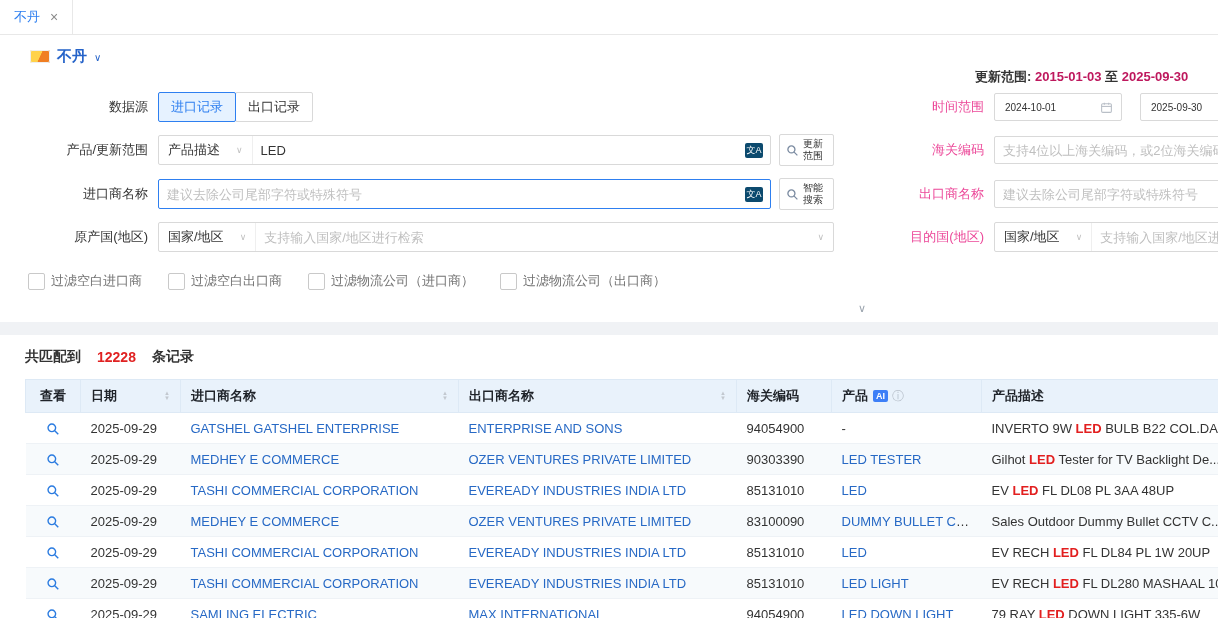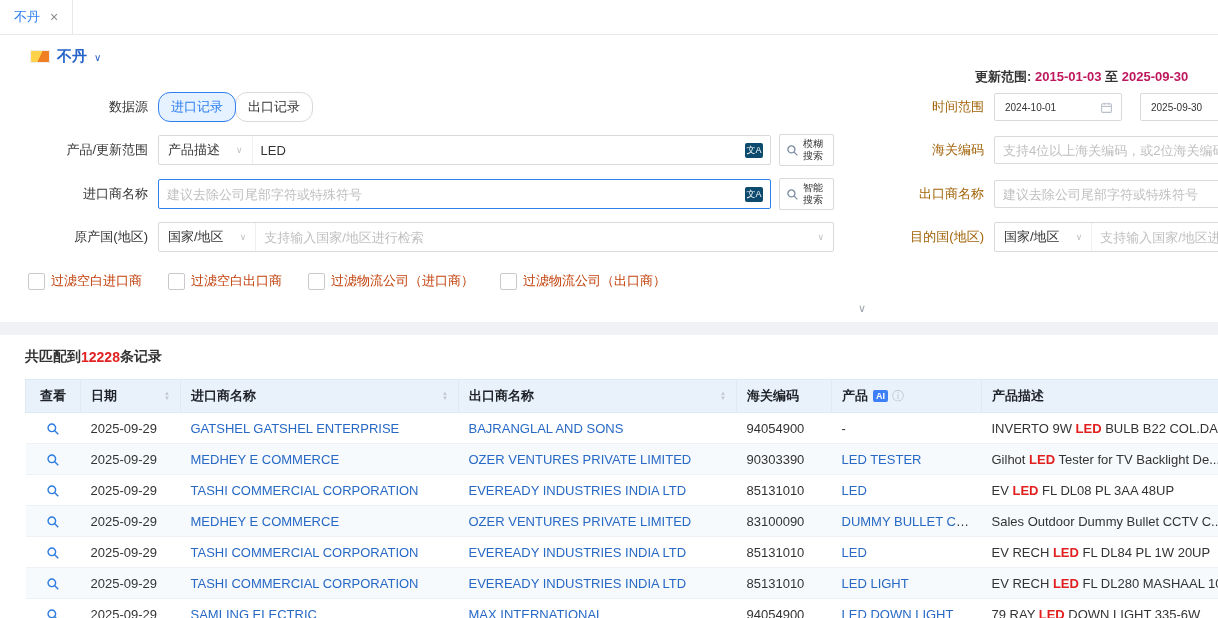--- a/index.html
+++ b/index.html
@@ -17,25 +17,25 @@
     background:linear-gradient(115deg,#ffd24a 49%,#f07e22 51%);box-shadow:0 0 0 1px #eee inset;}
   .page-title{font-size:15px;font-weight:bold;color:#2563c9;}
   .title-chev{color:#2563c9;font-size:10px;margin-top:2px;}
   
   .filter-panel{position:relative;padding-top:24px;}
   .update-range{position:absolute;top:0;left:975px;font-weight:bold;white-space:nowrap;color:#333;}
   .update-range .orange{color:#be185d;}
   .form-row{display:flex;align-items:center;margin-bottom:12px;padding-left:8px;}
   .lbl{width:140px;text-align:right;padding-right:10px;flex:none;color:#333;}
   .fld-left{width:676px;flex:none;display:flex;align-items:center;min-width:0;}
-  .lbl-right{width:150px;text-align:right;padding-right:10px;flex:none;color:#a16207;}
+  .lbl-right{width:150px;text-align:right;padding-right:10px;flex:none;color:#ec4899;}
   .fld-right{width:400px;flex:none;display:flex;align-items:center;min-width:0;}
   
   .toggle{height:28px;padding:0 12px;display:flex;align-items:center;border:1px solid #d9d9d9;
-    background:#fff;color:#333;border-radius:12px;cursor:pointer;}
+    background:#fff;color:#333;border-radius:2px;cursor:pointer;}
   .toggle.active{background:#e6f2ff;border-color:#2e7ff0;color:#2e7ff0;z-index:1;}
   .toggle+.toggle{margin-left:-1px;}
   
   .combo{flex:1;height:28px;border:1px solid #d9d9d9;border-radius:2px;display:flex;align-items:center;background:#fff;min-width:0;}
   .combo.focus{border-color:#2e7ff0;}
   .combo-select{display:flex;align-items:center;gap:16px;padding:0 9px;color:#333;border-right:1px solid #efefef;height:100%;flex:none;cursor:pointer;}
   .combo-select .chev,.combo-chev{color:#bfbfbf;font-size:9px;}
   .combo input{border:none;outline:none;flex:1;min-width:0;padding:0 8px;font-size:13px;color:#333;background:transparent;font-family:inherit;}
   .combo input::placeholder{color:#bfbfbf;}
   .combo-chev{margin-right:9px;flex:none;}
@@ -46,30 +46,30 @@
   .search-btn .txt{width:24px;font-size:10px;line-height:1.2;color:#333;}
   .plain-input{height:28px;border:1px solid #d9d9d9;border-radius:2px;padding:0 8px;font-size:13px;width:100%;
     box-sizing:border-box;outline:none;color:#333;font-family:inherit;}
   .plain-input::placeholder{color:#bfbfbf;}
   .date-box{width:128px;flex:none;height:28px;border:1px solid #d9d9d9;border-radius:2px;display:flex;
     align-items:center;padding:0 8px;box-sizing:border-box;gap:6px;background:#fff;}
   .date-box input{border:none;outline:none;flex:1;min-width:0;font-size:10px;color:#333;font-family:inherit;background:transparent;}
   .date-sep{width:18px;flex:none;}
   
   .checkbox-row{display:flex;align-items:center;gap:26px;margin:20px 0 0 28px;}
-  .cb{display:flex;align-items:flex-end;gap:6px;color:#c2410c;cursor:pointer;}
+  .cb{display:flex;align-items:flex-end;gap:6px;color:#737373;cursor:pointer;}
   .cb-box{width:15px;height:15px;border:1px solid #c9c9c9;border-radius:2px;background:#fff;flex:none;}
   
   .collapse-bar{position:relative;height:24px;margin-top:8px;}
   .collapse-btn{position:absolute;left:838px;top:2px;width:48px;height:16px;display:flex;align-items:center;
     justify-content:center;color:#9aa3ad;font-size:11px;border-radius:8px;cursor:pointer;}
   .divider{height:13px;background:#f0f2f5;}
   
   .results{padding:13px 0 0 25px;background:#fff;}
-  .summary{font-size:14px;font-weight:bold;color:#333;margin-bottom:13px;display:flex;gap:0;align-items:center;}
+  .summary{font-size:14px;font-weight:bold;color:#333;margin-bottom:13px;display:flex;gap:16px;align-items:center;}
   .summary .count{color:#e02222;}
   table{border-collapse:collapse;width:1400px;table-layout:fixed;font-size:13px;}
   thead th{background:#e9f2fb;height:32px;font-weight:bold;text-align:left;padding:0 10px;
     border:1px solid #dde9f5;color:#1f2329;}
   .th-inner{display:flex;align-items:center;justify-content:space-between;}
   .th-inner.left{justify-content:flex-start;}
   .sort{display:flex;flex-direction:column;line-height:0.9;font-size:6px;color:#c2c8cf;cursor:pointer;margin-left:4px;}
   .ai-badge{background:#3d7ff7;color:#fff;font-size:9px;font-weight:bold;padding:1px 3px;border-radius:2px;margin-left:5px;}
   .info-icon{color:#b9c2cc;font-size:12px;margin-left:4px;font-weight:normal;cursor:pointer;}
   tbody td{height:30px;padding:0 10px;border-bottom:1px solid #eef2f6;white-space:nowrap;overflow:hidden;
@@ -139,21 +139,21 @@
           <span class="chev">∨</span>
         </div>
         <input value="LED" style="">
         <span class="trans-icon">文A</span>
       </div>
       <div class="search-btn">
         <svg width="13" height="13" viewBox="0 0 24 24" fill="none" stroke="#7a8aa0" stroke-width="2.4">
             <circle cx="10" cy="10" r="6.5"></circle>
             <line x1="15" y1="15" x2="21" y2="21"></line>
           </svg>
-        <span class="txt">模糊搜索</span>
+        <span class="txt">更新范围</span>
       </div>
     </div>
     <div class="lbl-right">海关编码</div>
     <div class="fld-right">
       <input class="plain-input" placeholder="支持4位以上海关编码，或2位海关编码加上" style="">
     </div>
   </div>
 
   <div class="form-row">
     <div class="lbl">进口商名称</div>
@@ -295,21 +295,21 @@
     <td class="c-view">
       <span class="view-btn">
         <svg width="14" height="14" viewBox="0 0 24 24" fill="none" stroke="#2a7be0" stroke-width="2.4">
                 <circle cx="10" cy="10" r="6.5"></circle>
                 <line x1="15" y1="15" x2="21" y2="21"></line>
               </svg>
       </span>
     </td>
     <td class="c-date">2025-09-29</td>
     <td class="c-imp"><span class="link">GATSHEL GATSHEL ENTERPRISE</span></td>
-    <td class="c-exp"><span class="link">BAJRANGLAL AND SONS</span></td>
+    <td class="c-exp"><span class="link">ENTERPRISE AND SONS</span></td>
     <td class="c-hs">94054900</td>
     <td class="c-prod"><span class="link plain">-</span></td>
     <td class="c-desc"><span>INVERTO 9W </span><span class="red">LED</span><span> BULB B22 COL.DA ...</span></td>
   </tr>
 
   <tr class="data-row alt">
     <td class="c-view">
       <span class="view-btn">
         <svg width="14" height="14" viewBox="0 0 24 24" fill="none" stroke="#2a7be0" stroke-width="2.4">
                 <circle cx="10" cy="10" r="6.5"></circle>

